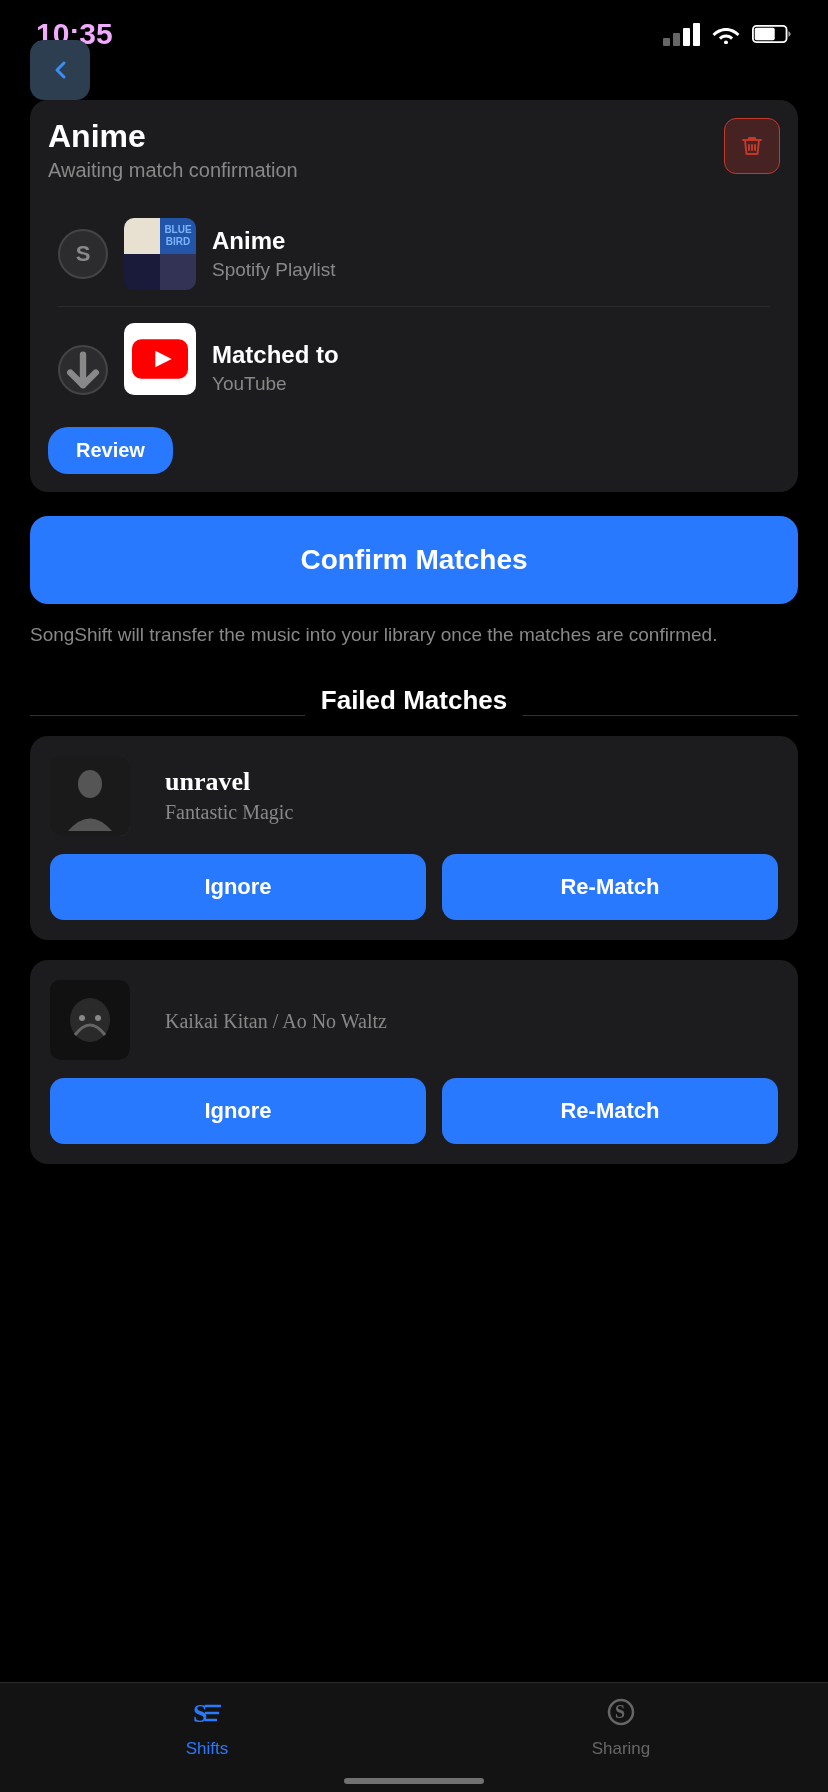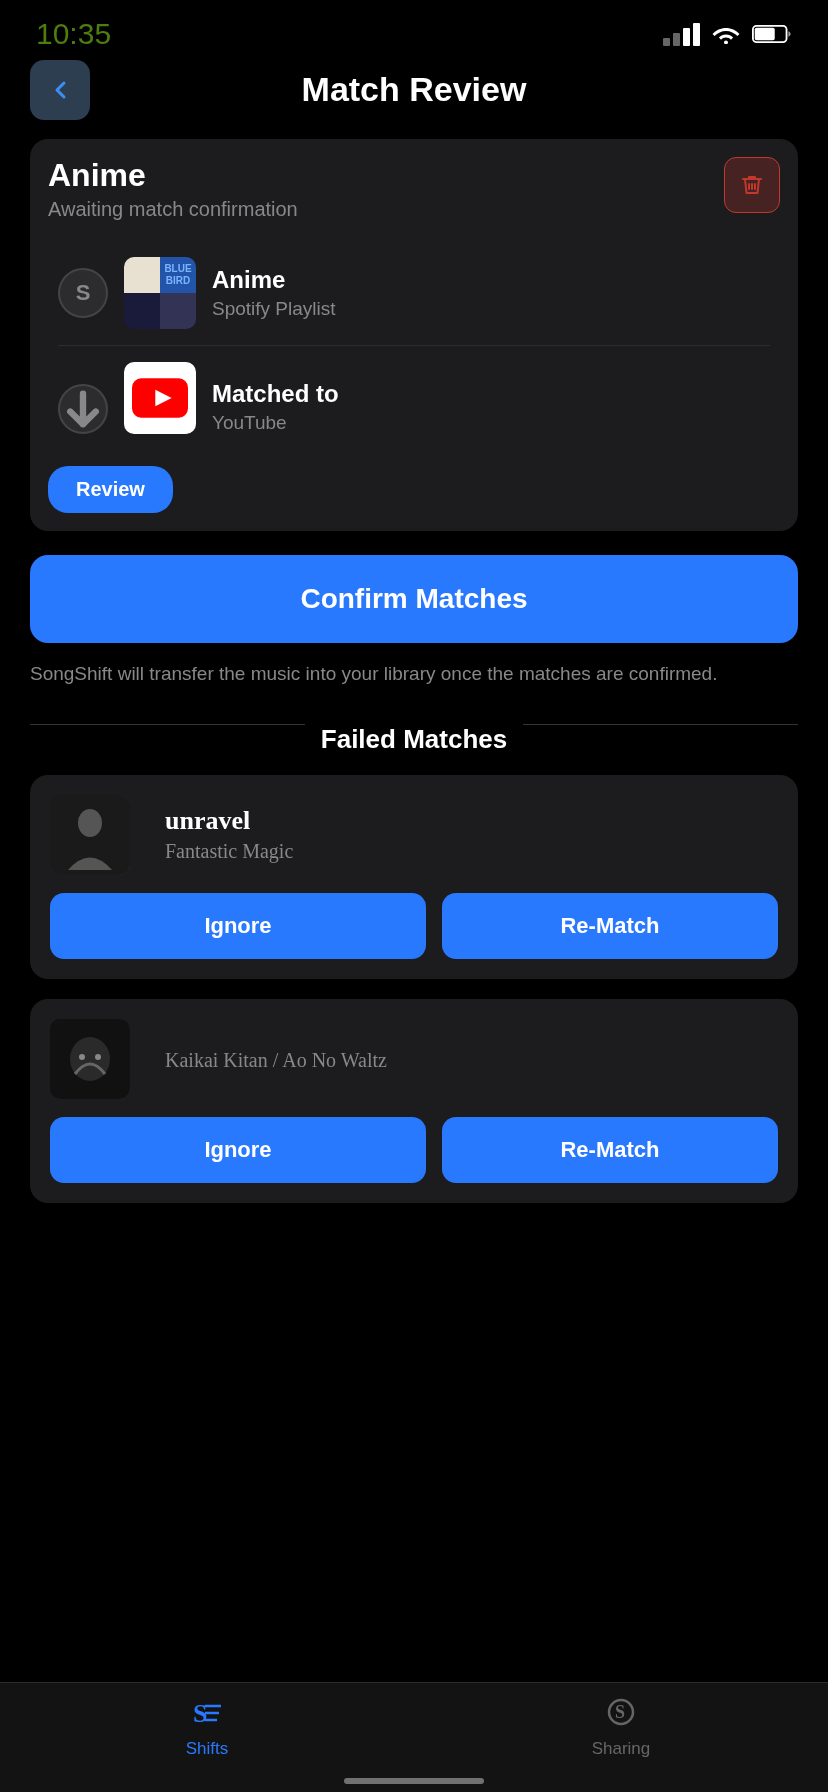--- a/index.html
+++ b/index.html
@@ -17,22 +17,22 @@
     
     .status-bar {
       display: flex;
       justify-content: space-between;
       align-items: center;
       padding: 18px 36px 10px 36px;
       height: 60px;
     }
     .status-time {
       font-size: 30px;
-      font-weight: 400;
-      color: #4d7c0f;
+      font-weight: 700;
+      color: #f0abfc;
     }
     .status-icons {
       display: flex;
       align-items: center;
       gap: 12px;
     }
     .signal-bars {
       display: flex;
       align-items: flex-end;
       gap: 3px;
@@ -254,21 +254,21 @@
     .confirm-note {
       font-size: 19px;
       color: #888;
       line-height: 1.4;
       margin-bottom: 36px;
     }
 
     
     .section-header {
       display: flex;
-      align-items: flex-start;
+      align-items: flex-end;
       gap: 16px;
       margin-bottom: 20px;
     }
     .section-header-line {
       flex: 1;
       height: 1px;
       background: #333;
     }
     .section-header-title {
       font-size: 26px;
@@ -420,21 +420,20 @@
     </div>
   </div>
 </div>
 
 <div class="nav-bar">
   <div class="back-button">
     <svg viewBox="0 0 22 22" fill="none" stroke="#3a8ef6" stroke-width="3" stroke-linecap="round" stroke-linejoin="round">
       <path d="M15 18L8 11L15 4"></path>
     </svg>
   </div>
-  <span class="nav-title">Match Review</span>
 </div>
 
 <div class="content">
 
   
   <div class="playlist-card">
     <div class="playlist-card-header">
       <div>
         <div class="playlist-card-title">Anime</div>
         <div class="playlist-card-subtitle">Awaiting match confirmation</div>

